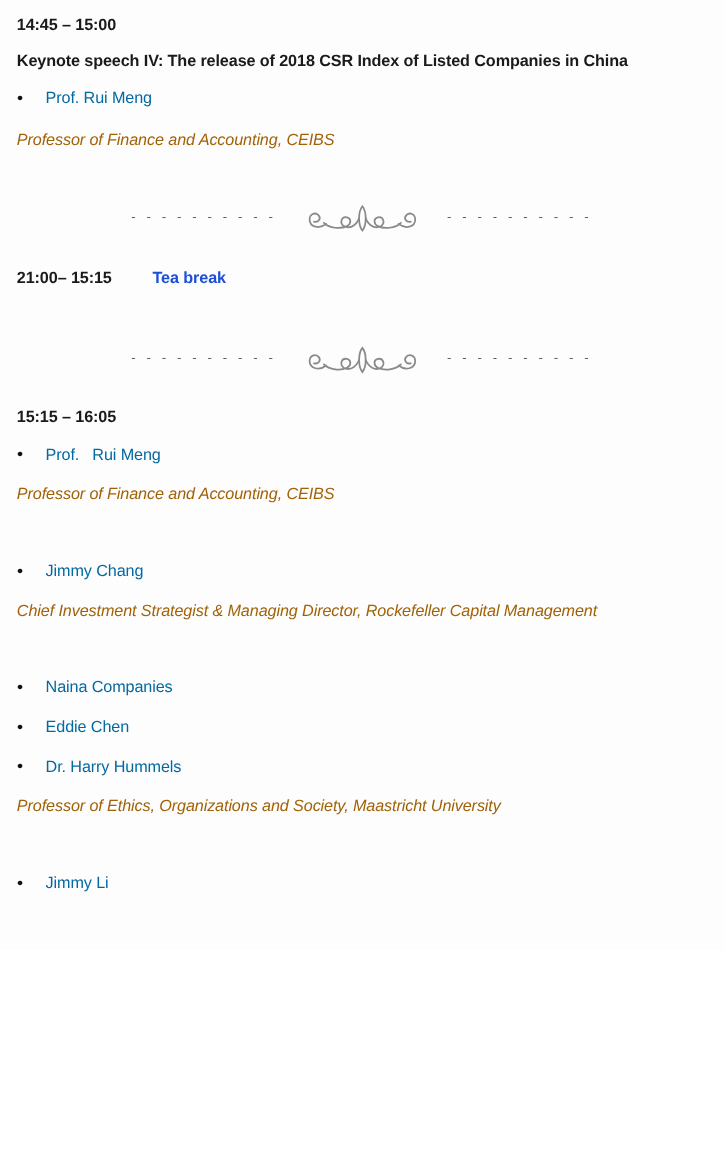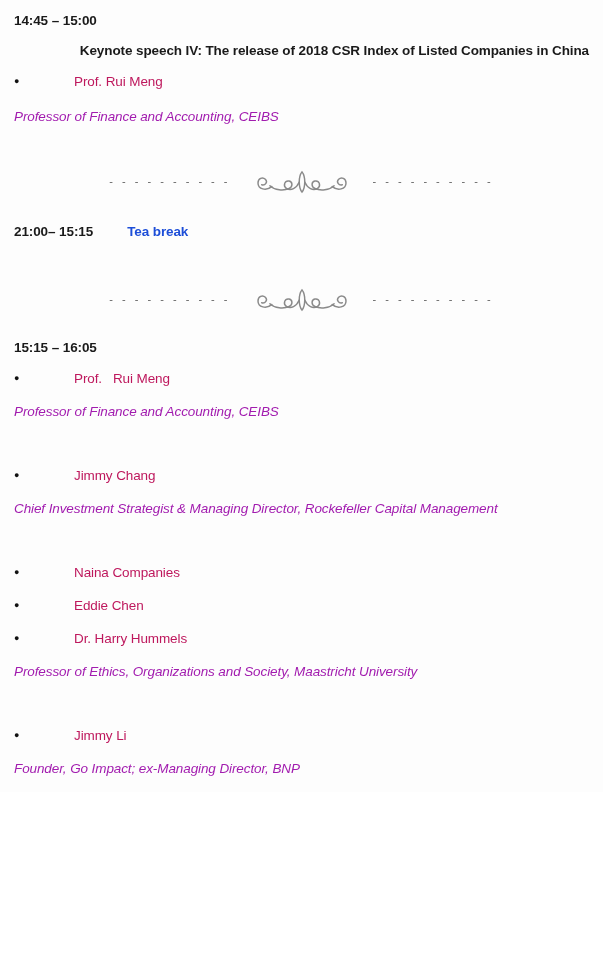--- a/index.html
+++ b/index.html
@@ -30,31 +30,30 @@
     align-items: center;
   }
   .bullet {
     font-size: 9px;
     color: #111;
     width: 24px;
     flex: 0 0 24px;
     line-height: 17px;
   }
   .speaker-name {
-    color: #be185d;
+    color: #0369a1;
     white-space: pre-wrap;
-    margin-left: 36px;
   }
   .speaker-title {
     font-style: italic;
-    color: #a21caf;
+    color: #a16207;
   }
   
   .m-t1  { margin: 0 0 13px 0; }
-  .m-st1 { margin: 0 0 14px 0; text-align: right; }
+  .m-st1 { margin: 0 0 14px 0; }
   .m-n1  { margin: 0 0 18px 0; }
   .m-sp1 { margin: 0; }
   
   .divider {
     display: flex;
     align-items: center;
     justify-content: center;
     height: 30px;
     gap: 16px;
   }
@@ -155,15 +154,14 @@
   <div class="speaker-row m-n3">
     <span class="bullet">●</span>
     <span class="speaker-name">Dr. Harry Hummels</span>
   </div>
   <div class="speaker-title m-sp3">Professor of Ethics, Organizations and Society, Maastricht University</div>
 
   <div class="speaker-row m-n3">
     <span class="bullet">●</span>
     <span class="speaker-name">Jimmy Li</span>
   </div>
-  <div class="speaker-title m-sp3-last">Founder, Go Impact; ex-Managing Director, BNP</div>
 
 </div>
 
 </body></html>

